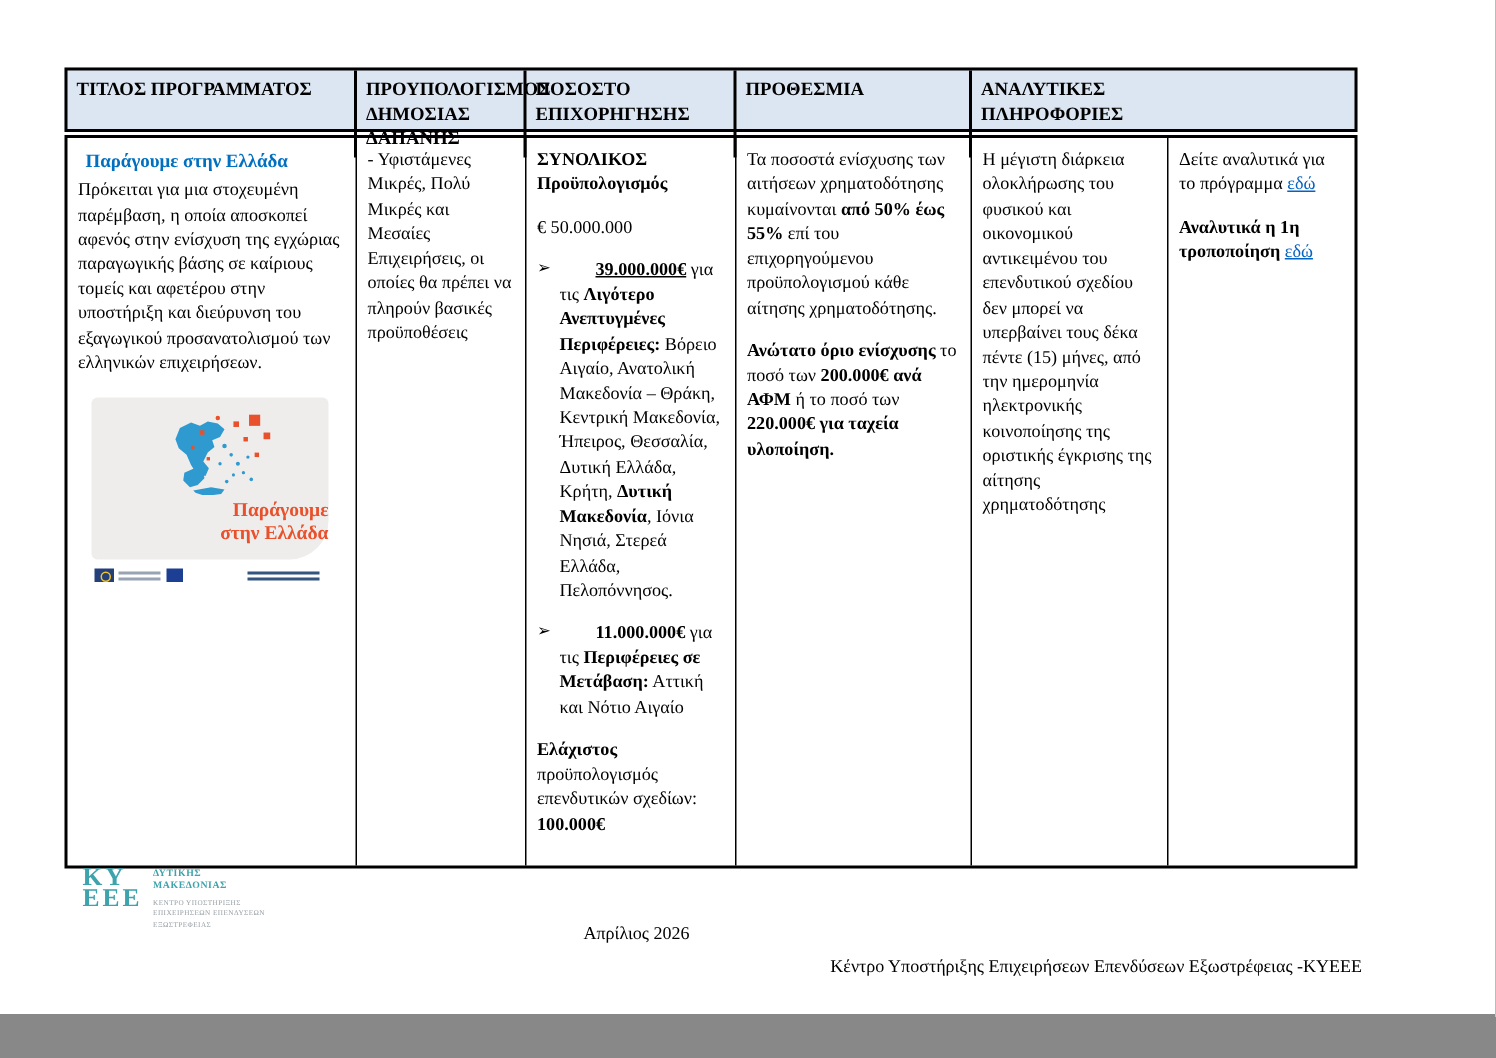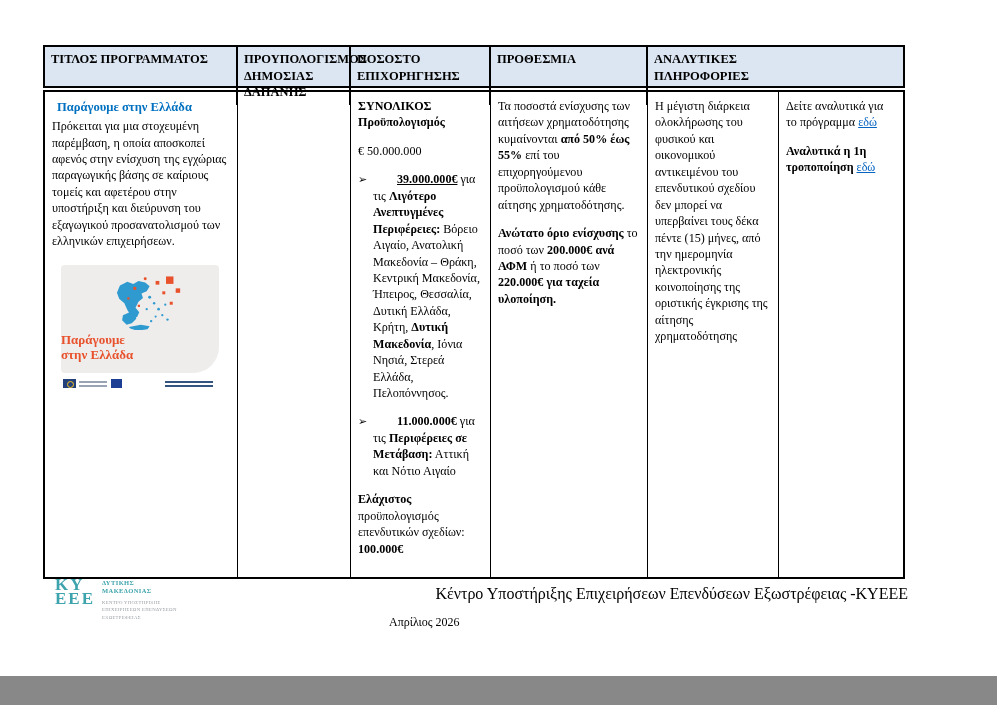--- a/index.html
+++ b/index.html
@@ -23,40 +23,40 @@
       line-height:1.36;overflow:hidden}
   .td:last-child{border-right:none}
   .p{margin:0 0 12px}
   .b{font-weight:bold}
   .u{text-decoration:underline}
   .lnk{color:var(--link-blue);text-decoration:underline;cursor:pointer}
   .prog-title{color:var(--title-blue);font-weight:bold;font-size:12.6px;
               padding-left:5px;margin-top:1px}
   .desc{margin-top:2px}
   .promo{margin:15px 0 0 9px;width:158px;background:var(--promo-bg);
-         border-radius:4px 4px 26px 4px;padding:7px 0 10px;text-align:left}
+         border-radius:4px 4px 26px 4px;padding:7px 0 10px;text-align:right}
   .promo svg{display:block;margin:0 auto}
   .promo-caption{font-size:13px;font-weight:bold;color:var(--accent-orange);
                  line-height:1.15;margin-top:3px}
   .logo-strip{width:150px;margin:6px 0 0 11px;display:flex;align-items:center}
   .eu-flag{width:13px;height:9px;background:#24407a;position:relative;flex:none}
   .eu-flag:after{content:"";position:absolute;left:4px;top:2px;width:5px;height:5px;
                  border:1px solid #f7c421;border-radius:50%}
   .mini-lines{margin-left:3px}
   .mini-line{height:2px;background:#98a4b3;margin:2px 0;width:28px}
   .navy-block{width:11px;height:9px;background:#1c3f94;margin-left:4px;flex:none}
   .strip-spacer{flex:1}
   .right-logo .mini-line{background:#33557f;width:48px}
   .bullet{display:flex;margin:0 0 12px}
   .bmark{width:15px;flex:none;font-size:11px;padding-top:1px}
   .btext{flex:1;text-indent:24px}
   .btext .b,.btext .u,.btext span{text-indent:0}
   .heading-b{font-weight:bold;margin:0 0 12px}
   .f-date{position:absolute;left:389px;top:615px;font-size:12px}
-  .f-org{position:absolute;right:89px;top:585px;font-size:16px}
+  .f-org{position:absolute;right:89px;top:637px;font-size:12px}
   .ky{position:absolute;left:55px;top:578px;display:flex}
   .ky-mark{color:var(--logo-teal);font-weight:800;font-size:17px;line-height:14px;
            letter-spacing:2px}
   .ky-info{margin-left:7px;padding-top:1px}
   .ky-region{color:var(--logo-teal);font-size:6.5px;font-weight:bold;
              letter-spacing:.4px;line-height:1.3;width:62px}
   .ky-sub{margin-top:3px;color:#99a0a6;font-size:4.8px;line-height:1.55;
           letter-spacing:.3px}
 </style>
 </head>
@@ -116,20 +116,21 @@
           <div class="navy-block"></div>
           <div class="strip-spacer"></div>
           <div class="mini-lines right-logo">
             <div class="mini-line"></div>
               <div class="mini-line"></div>
           </div>
         </div>
       </div>
 
       <div class="td">
+        <div class="p">- Υφιστάμενες Μικρές, Πολύ Μικρές και Μεσαίες Επιχειρήσεις, οι οποίες θα πρέπει να πληρούν βασικές προϋποθέσεις</div>
       </div>
 
       <div class="td">
         <div class="heading-b">ΣΥΝΟΛΙΚΟΣ Προϋπολογισμός</div>
         <div class="p">€ 50.000.000</div>
         <div class="bullet">
           <span class="bmark">➢</span>
           <div class="btext"><span class="b u">39.000.000€</span><span> για τις </span><span class="b">Λιγότερο Ανεπτυγμένες Περιφέρειες:</span><span> Βόρειο Αιγαίο, Ανατολική Μακεδονία – Θράκη, Κεντρική Μακεδονία, Ήπειρος, Θεσσαλία, Δυτική Ελλάδα, Κρήτη, </span><span class="b">Δυτική Μακεδονία</span><span>, Ιόνια Νησιά, Στερεά Ελλάδα, Πελοπόννησος.</span></div>
         </div>
         <div class="bullet">

